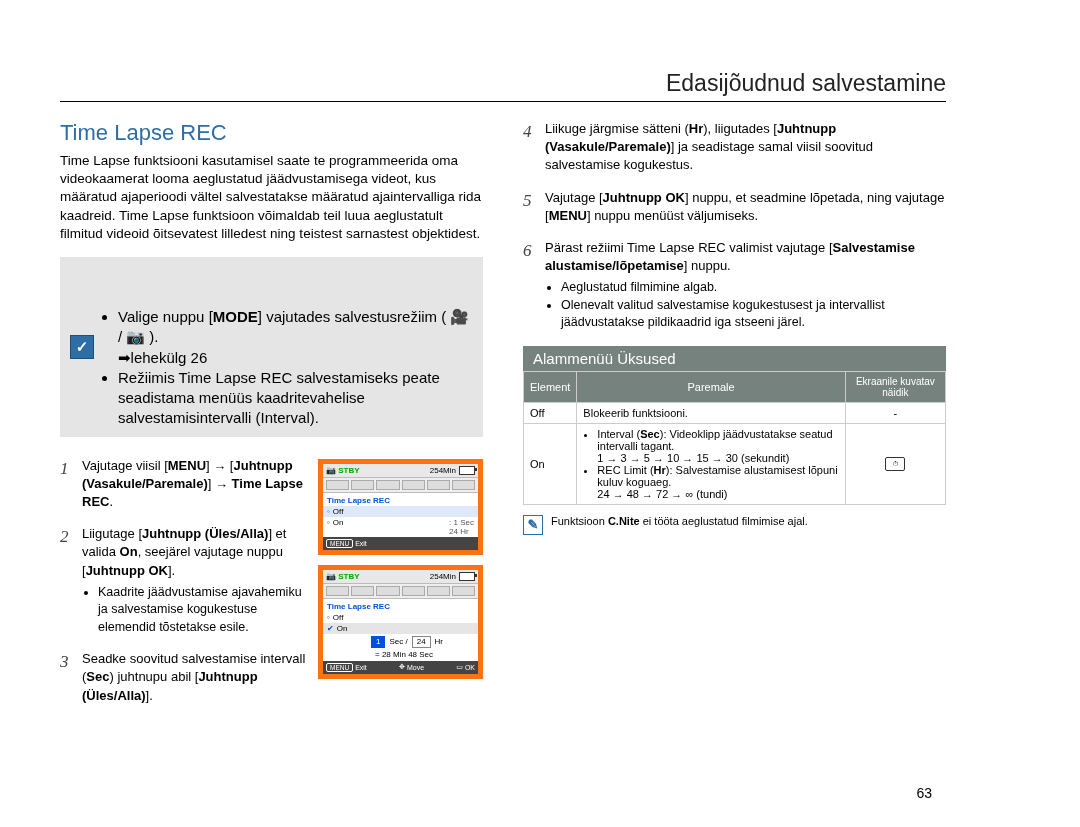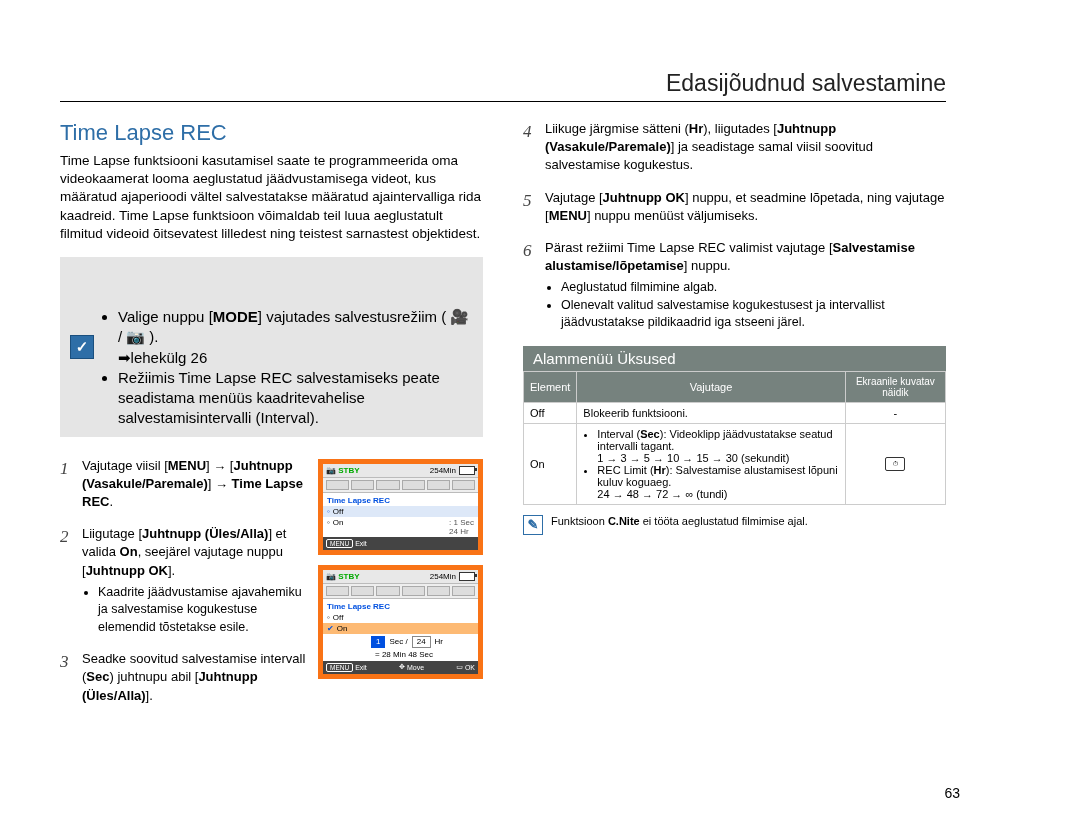--- a/index.html
+++ b/index.html
@@ -259,21 +259,21 @@
     color: #2e6ea7;
     display: flex;
     align-items: center;
     justify-content: center;
     font-weight: bold;
     font-size: 13px;
     flex: 0 0 18px;
   }
   .page-num {
     position: absolute;
-    right: 36px;
+    right: 64px;
     bottom: 26px;
     font-size: 14px;
   }
   .tlr-icon {
     width:18px;height:12px;border:1px solid #333;border-radius:2px;display:inline-block;vertical-align:middle;
     position:relative;font-size:7px;text-align:center;line-height:11px;
   }
 </style>
 </head>
 <body>
@@ -365,21 +365,21 @@
                 <span></span>
                 <span></span>
                 <span></span>
                 <span></span>
                 <span></span>
               </div>
             <div class="ui-menu-title">Time Lapse REC</div>
             <div class="ui-menu-item">
                 <span><span class="bullet">◦</span><span>Off</span></span>
               </div>
-            <div class="ui-menu-item sel" style="background:#fdba74">
+            <div class="ui-menu-item sel" style="background:#e5e5e5">
                 <span><span class="bullet" style="color:#0050e0">✔</span><span>On</span></span>
               </div>
             <div class="detail-row" style="padding-left:48px">
               <span class="detail-box" style="background:#0050e0;color:#fff;border-color:#0050e0">1</span>
               <span>Sec  /</span>
               <span class="detail-box">24</span>
               <span>Hr</span>
             </div>
             <div class="calc-row">= 28 Min 48 Sec</div>
             <div class="ui-bottom">
@@ -411,21 +411,21 @@
           </ul>
         </li>
       </ol>
 
       <h4 class="sub-heading">Alammenüü Üksused</h4>
 
       <table class="info">
         <tbody>
             <tr>
           <th>Element</th>
-          <th>Vajutage</th>
+          <th>Paremale</th>
           <th class="small">Ekraanile kuvatav näidik</th>
         </tr>
         <tr>
           <td>Off</td>
           <td>Blokeerib funktsiooni.</td>
           <td style="text-align:center">-</td>
         </tr>
         <tr>
           <td>On</td>
           <td>

